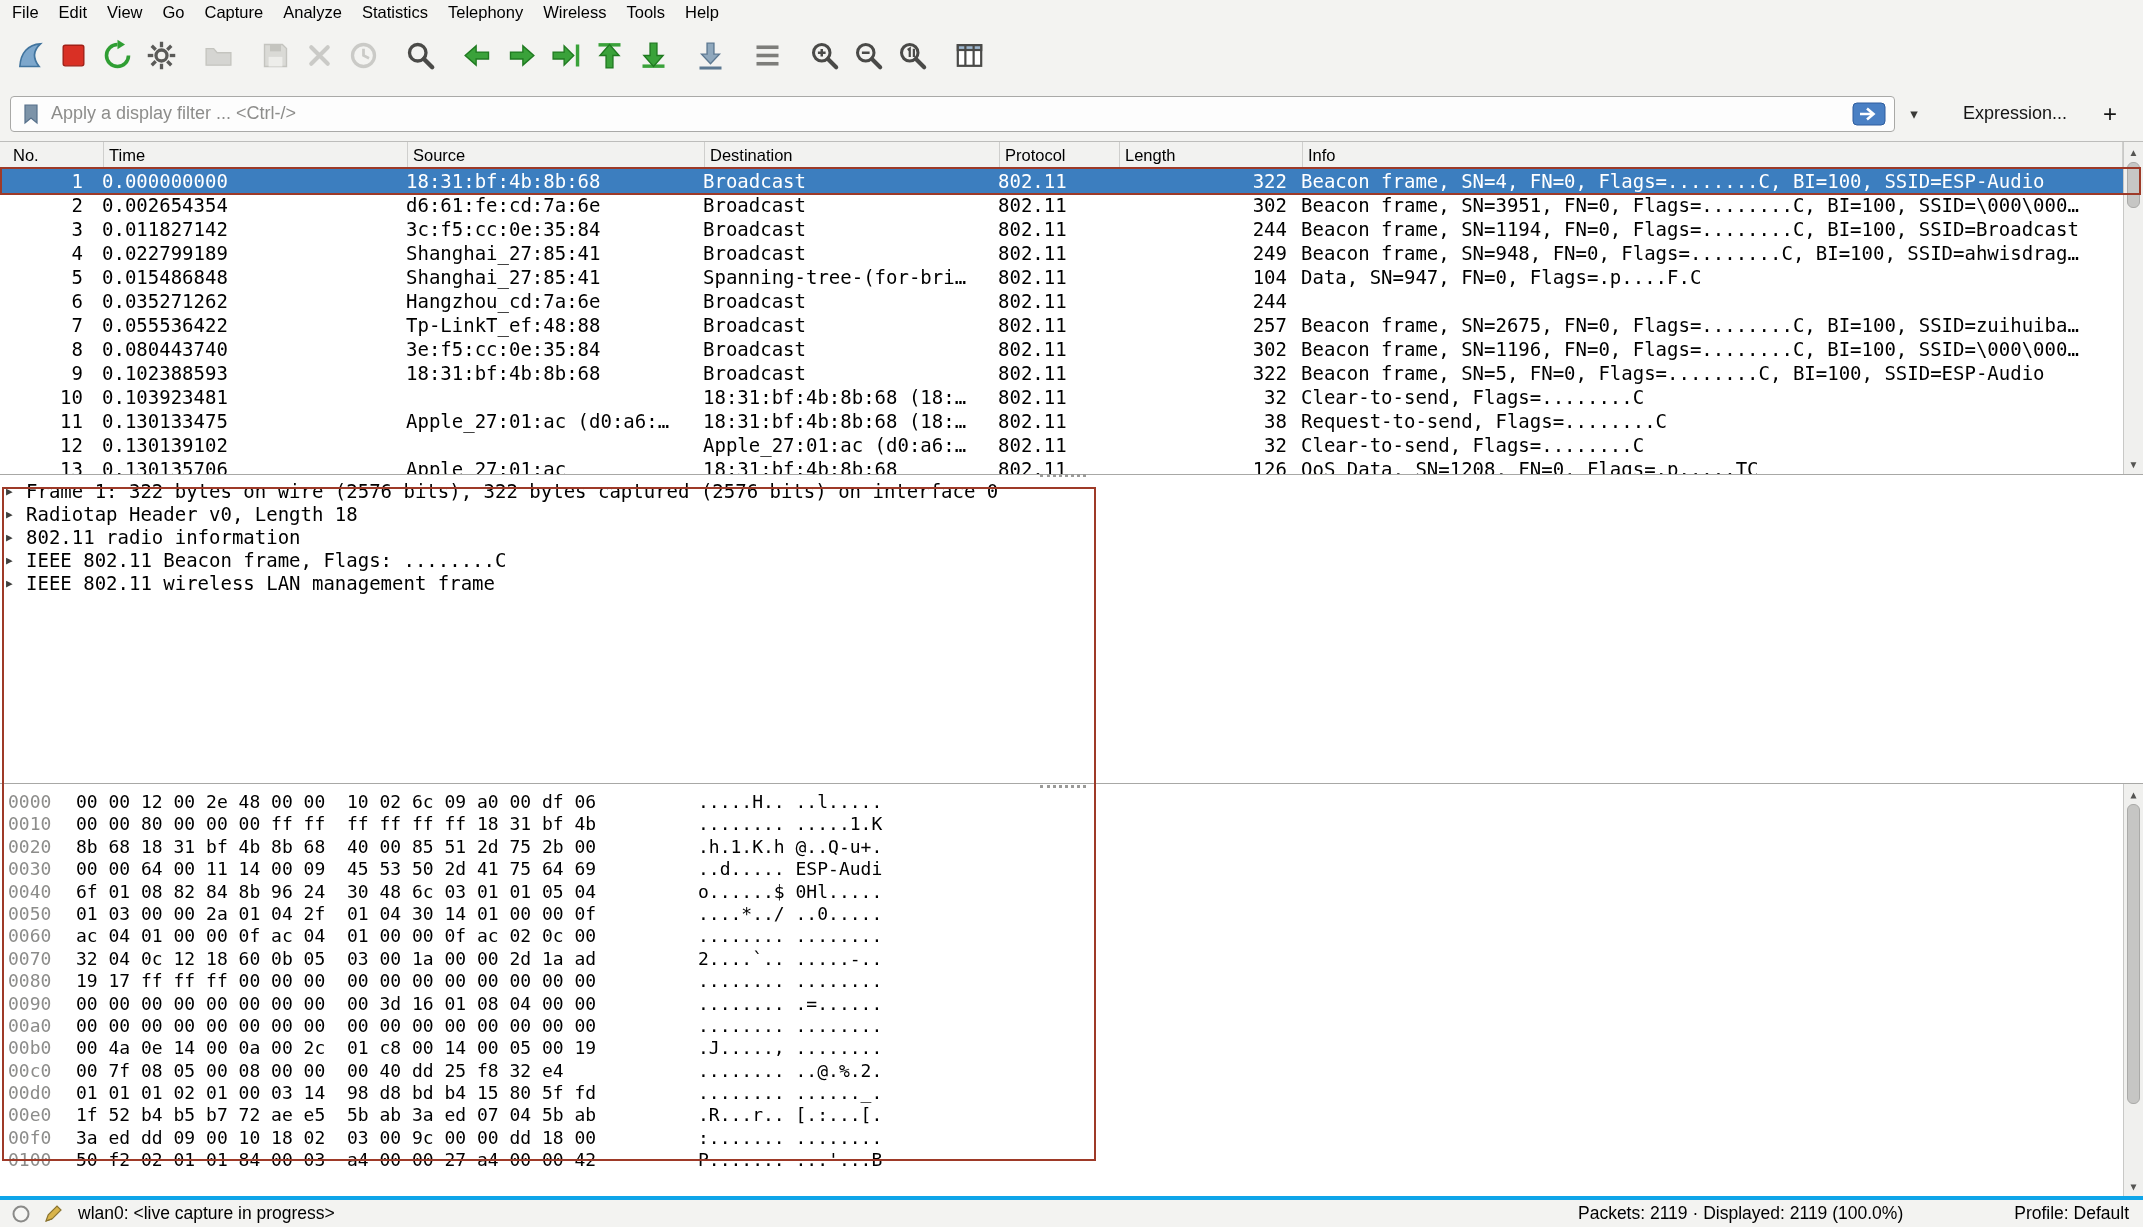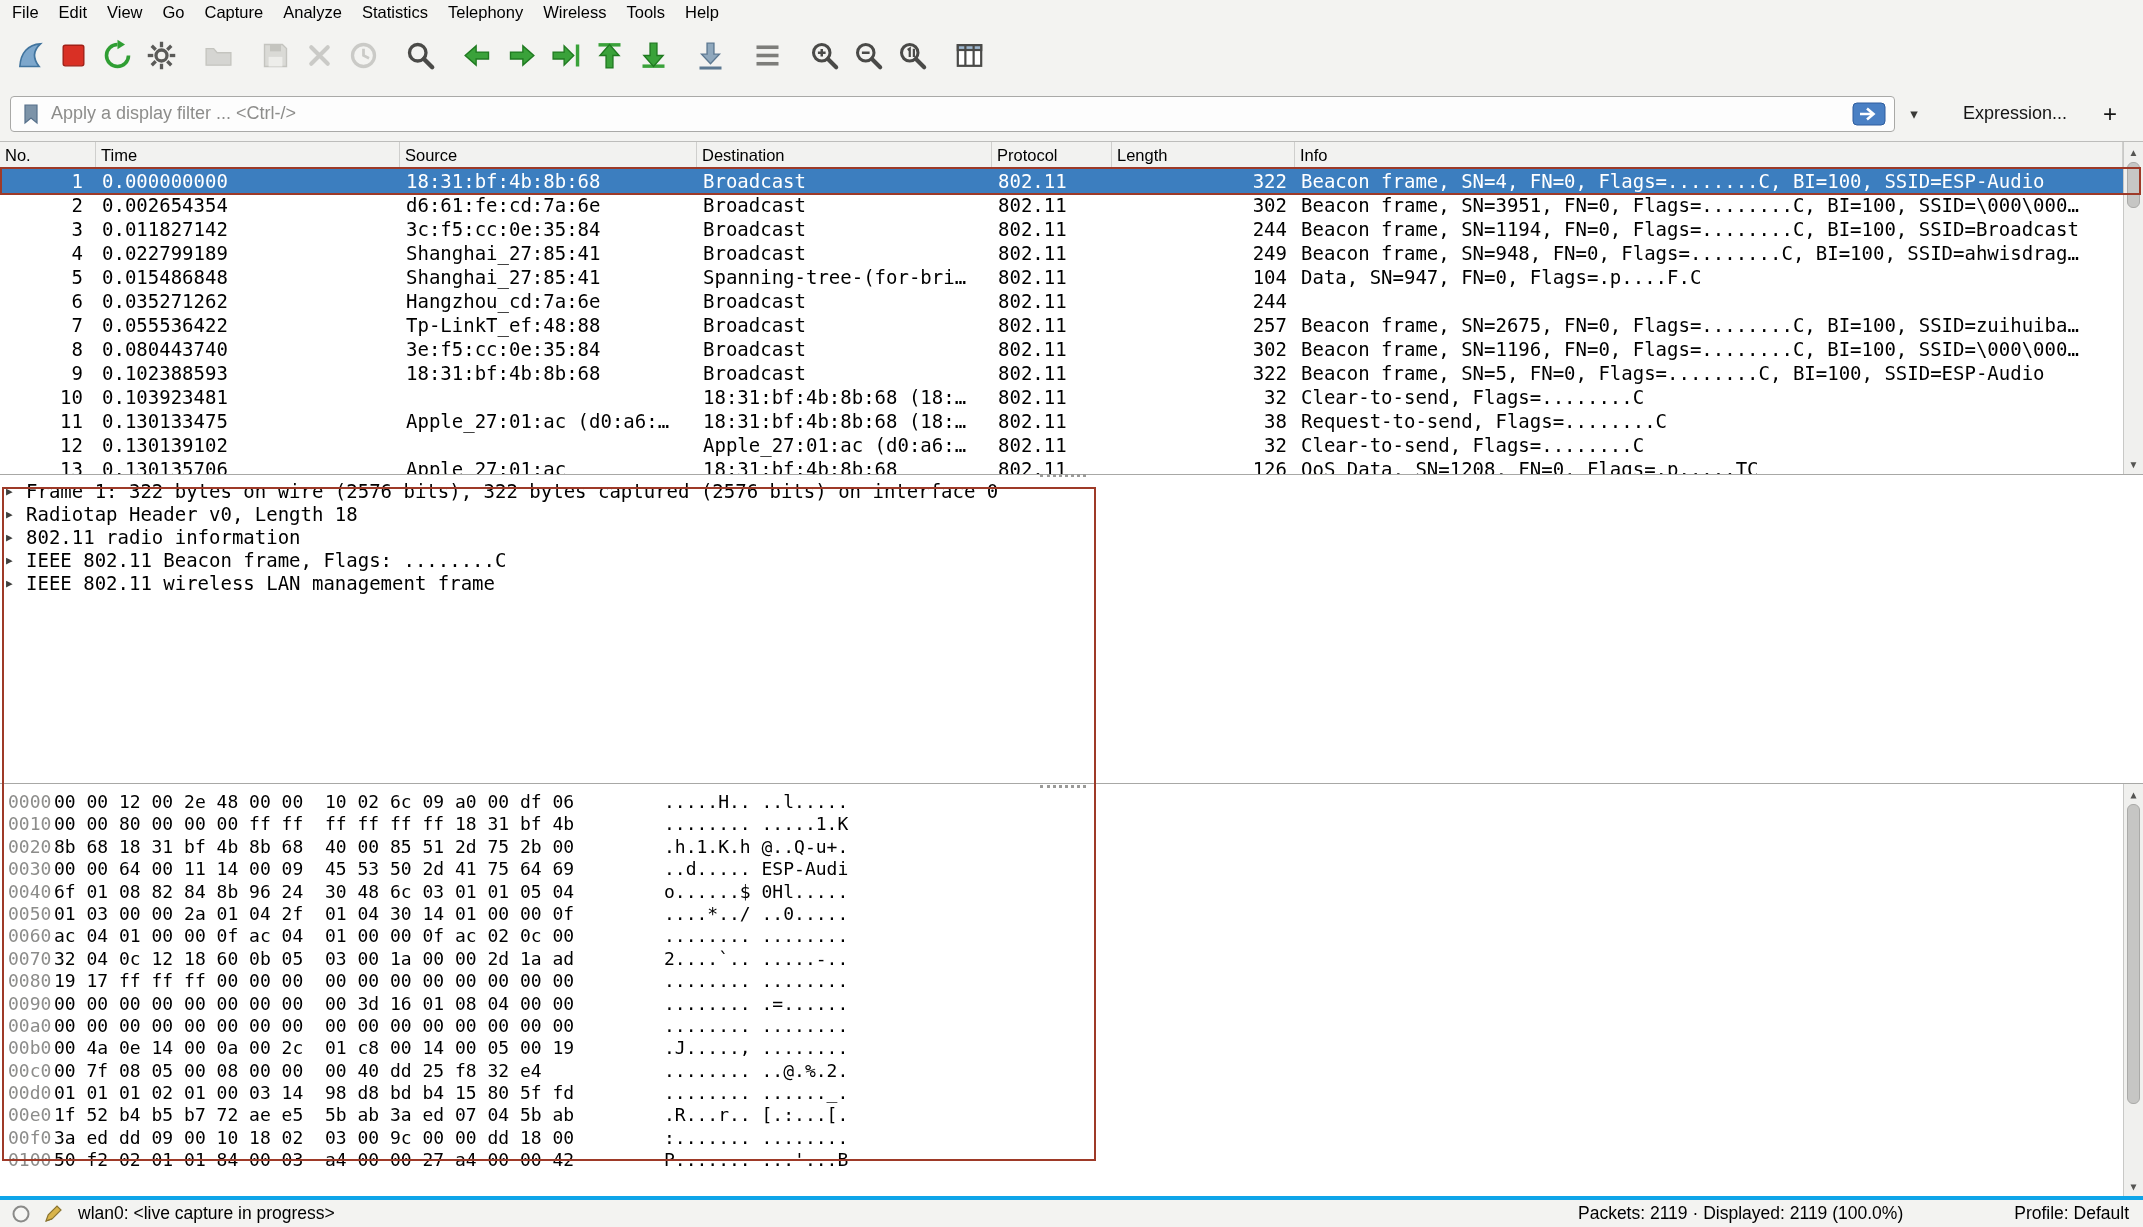--- a/index.html
+++ b/index.html
@@ -29,21 +29,21 @@
   .bm-ic svg { width: 24px; height: 24px; display: block; }
   .filter-text { flex: 1; border: none; outline: none; background: transparent; font-size: 18px; margin-left: 8px; font-family: Liberation Sans, sans-serif; color: #222; }
   .filter-text::placeholder { color: #8d8d8b; opacity: 1; }
   .apply-ic svg { width: 34px; height: 24px; display: block; }
   .dd-btn { width: 30px; height: 36px; display: flex; align-items: center; justify-content: center; font-size: 15px; color: #3a3a38; margin-left: 4px; }
   .expr-btn { font-size: 18px; padding: 0 20px; margin-left: 14px; color: #141414; }
   .add-btn { font-size: 24px; padding: 0 16px; color: #141414; }
 
   
   .packet-pane { position: relative; height: 332px; background: #fff; }
-  .pkt-header { display: flex; height: 27px; background: #f2f2f0; border-bottom: 1px solid #b9b9b7; font-size: 16.5px; width: 2123px; }
+  .pkt-header { display: flex; height: 27px; background: #f2f2f0; border-bottom: 1px solid #b9b9b7; font-size: 16.5px; width: 2123px; padding-left: 8px; }
   .hcell { display: flex; align-items: center; padding: 0 5px; border-right: 1px solid #cfcfcd; overflow: hidden; white-space: nowrap; }
   .pkt-rows { position: absolute; top: 27px; left: 0; right: 20px; bottom: 0; overflow: hidden; font-family: "DejaVu Sans Mono", monospace; font-size: 19px; }
   .pkt-row { display: flex; height: 24px; line-height: 24px; white-space: nowrap; background: #fff; }
   .pkt-row.selected { background: #3c7ebf; color: #fff; }
   .cell { padding: 0 6px; overflow: hidden; }
   .w-no { width: 96px; }          .cell.w-no { text-align: right; padding-right: 13px; }
   .w-time { width: 304px; }
   .w-source { width: 297px; }
   .w-destination { width: 295px; }
   .w-protocol { width: 120px; }
@@ -58,23 +58,23 @@
   .packet-pane .sb-thumb { top: 20px; height: 46px; }
   .hex-pane .sb-thumb { top: 20px; height: 300px; }
 
   
   .details-pane { position: relative; height: 309px; background: #fff; border-top: 1px solid #a8a8a6; padding-top: 5px; font-family: "DejaVu Sans Mono", monospace; font-size: 19px; }
   .detail-line { display: flex; align-items: center; height: 23px; line-height: 23px; padding-left: 6px; white-space: pre; }
   .tri { flex: 0 0 20px; width: 20px; font-size: 11px; color: #3f3f3d; }
 
   
   .hex-pane { position: relative; height: 413px; background: #fff; border-top: 1px solid #a8a8a6; padding-top: 7px; font-family: "DejaVu Sans Mono", monospace; font-size: 18px; }
-  .hex-row { display: flex; height: 22.4px; line-height: 22.4px; white-space: pre; }
+  .hex-row { display: flex; height: 22.4px; line-height: 22.4px; white-space: pre; gap: 12px; }
   .hex-offset { width: 46px; margin-left: 8px; color: #8c8c8a; }
-  .hex-bytes { width: 600px; margin-left: 0; }
+  .hex-bytes { width: 600px; margin-left: 10px; }
   .hex-ascii { margin-left: 10px; }
 
   .split-handle { position: absolute; top: 1px; left: 1040px; width: 46px; border-top: 3px dotted #9a9a98; }
 
   
   .statusbar { height: 31px; display: flex; align-items: center; background: #f3f3f1; border-top: 4px solid #0ea5e9; padding: 0 10px; font-size: 17.5px; }
   .sb-ic { width: 22px; height: 22px; margin-right: 10px; }
   .sb-ic svg { width: 22px; height: 22px; display: block; }
   .sb-iface { margin-left: 4px; }
   .sb-packets { margin-left: auto; }

